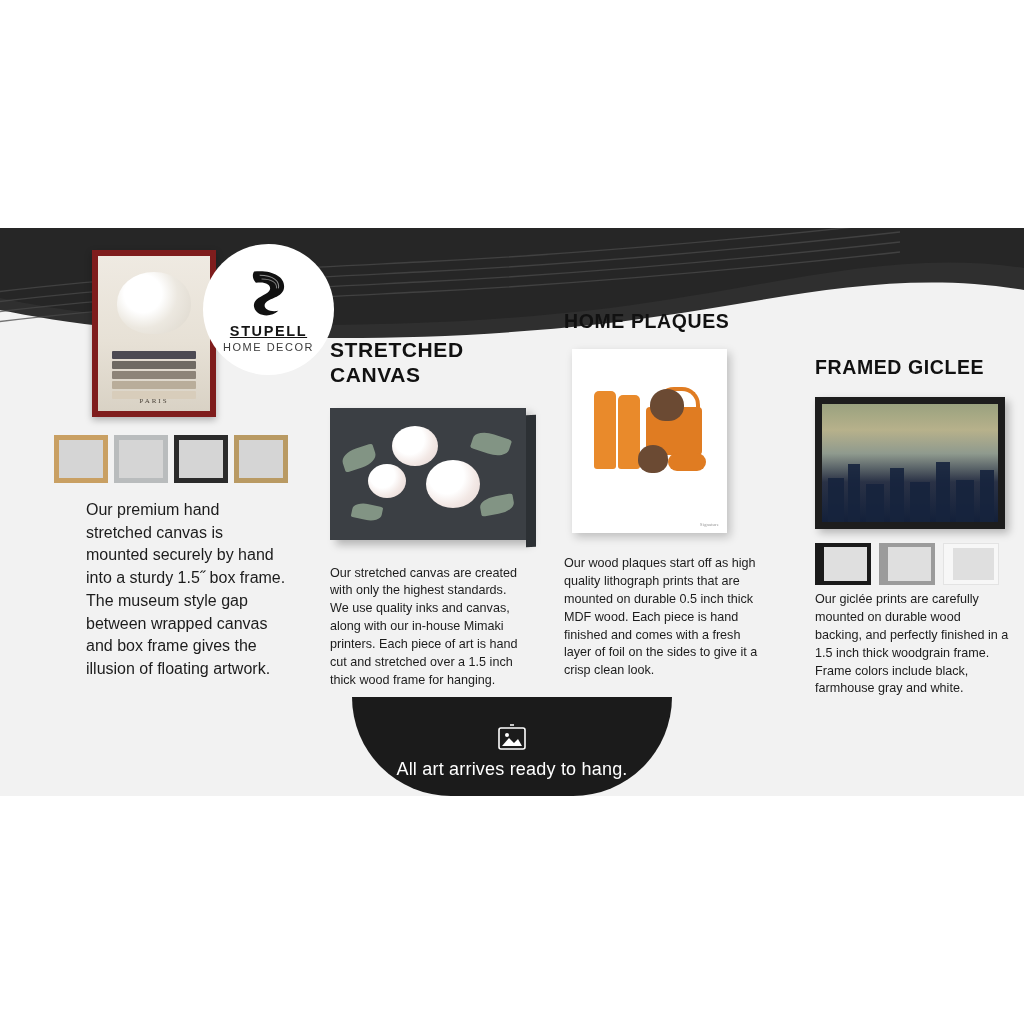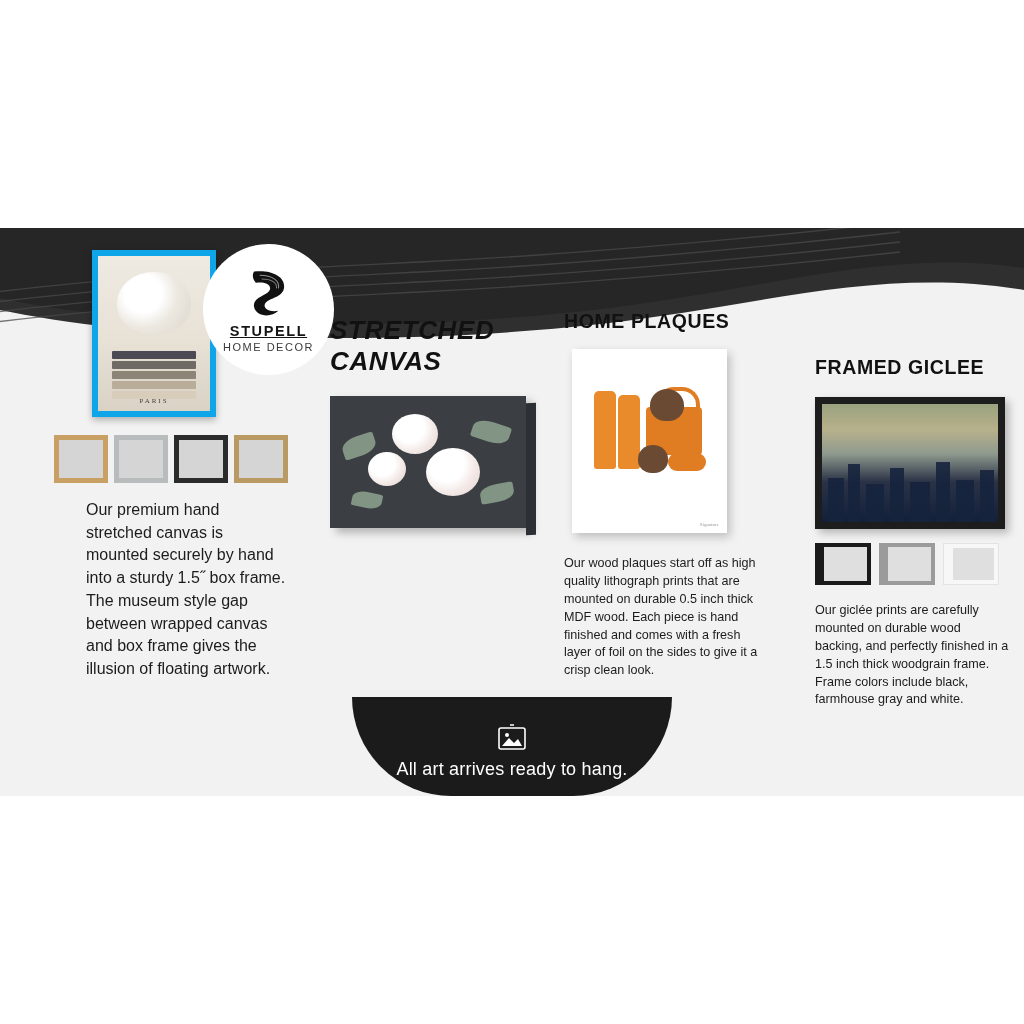--- a/index.html
+++ b/index.html
@@ -92,21 +92,21 @@
 
   
   #col1 { left: 36px; width: 252px; }
   #col1 .col-title { font-size: 21.5px; margin-top: 130px; }
 
   .art-floating {
     position: relative;
     width: 124px;
     height: 167px;
     margin: 22px 0 0 56px;
-    background: #0ea5e9;
+    background: #7f1d1d;
     box-shadow: 0 3px 7px rgba(0,0,0,0.28);
     padding: 6px;
     box-sizing: border-box;
   }
   .art-floating .inner {
     width: 100%;
     height: 100%;
     background: linear-gradient(180deg,#efeae2 0%, #e7e1d6 55%, #d9d2c5 100%);
     position: relative;
     overflow: hidden;
@@ -157,21 +157,21 @@
   }
   .swatch .mat {
     width: 100%;
     height: 100%;
     background: #d5d5d5;
   }
   #col1 .col-body { font-size: 16px; margin: 16px 0 0 50px; width: 200px; }
 
   
   #col2 { left: 330px; width: 210px; }
-  #col2 .col-title { font-size: 26px; margin-top: 87px; font-style: italic; }
+  #col2 .col-title { font-size: 21px; margin-top: 110px; }
   .art-stretched {
     position: relative;
     width: 196px;
     height: 132px;
     margin: 20px 0 0 0;
     background: #3b3f44;
     box-shadow: 6px 5px 8px rgba(0,0,0,0.25);
   }
   .art-stretched .edge {
     position: absolute;
@@ -271,21 +271,21 @@
   .frame-chip {
     width: 56px;
     height: 42px;
     box-sizing: border-box;
     padding: 4px 4px 4px 9px;
   }
   .frame-chip .mat {
     width: 100%; height: 100%;
     background: #dfdfdf;
   }
-  #col4 .col-body { font-size: 12.6px; margin-top: 17px; width: 196px; }
+  #col4 .col-body { font-size: 12.6px; margin-top: 6px; width: 196px; }
 
   
   .arc {
     position: absolute;
     left: 352px;
     top: 469px;
     width: 320px;
     height: 99px;
     background: #1b1b1b;
     border-radius: 0 0 160px 160px;
@@ -377,20 +377,21 @@
         <div class="edge"></div>
         <div class="flower" style="left:62px;top:18px;width:46px;height:40px"></div>
         <div class="flower" style="left:96px;top:52px;width:54px;height:48px"></div>
         <div class="flower" style="left:38px;top:56px;width:38px;height:34px"></div>
         <div class="leaf" style="left:12px;top:40px;width:34px;height:20px;transform:rotate(-18deg)"></div>
         <div class="leaf" style="left:142px;top:26px;width:38px;height:20px;transform:rotate(18deg)"></div>
         <div class="leaf" style="left:150px;top:88px;width:34px;height:18px;transform:rotate(-10deg)"></div>
         <div class="leaf" style="left:22px;top:96px;width:30px;height:16px;transform:rotate(12deg)"></div>
       </div>
 
+      <div class="col-body">Our stretched canvas are created with only the highest standards. We use quality inks and canvas, along with our in-house Mimaki printers. Each piece of art is hand cut and stretched over a 1.5 inch thick wood frame for hanging.</div>
     </div>
 
     <div class="col" id="col3">
       <div class="col-title">HOME PLAQUES</div>
 
       <div class="art-plaque">
         <div class="boot" style="left:22px;top:42px;width:22px;height:78px"></div>
         <div class="boot" style="left:46px;top:46px;width:22px;height:74px"></div>
         <div class="bag" style="left:74px;top:58px;width:56px;height:48px"></div>
         <div class="bag-handle" style="left:84px;top:38px"></div>

